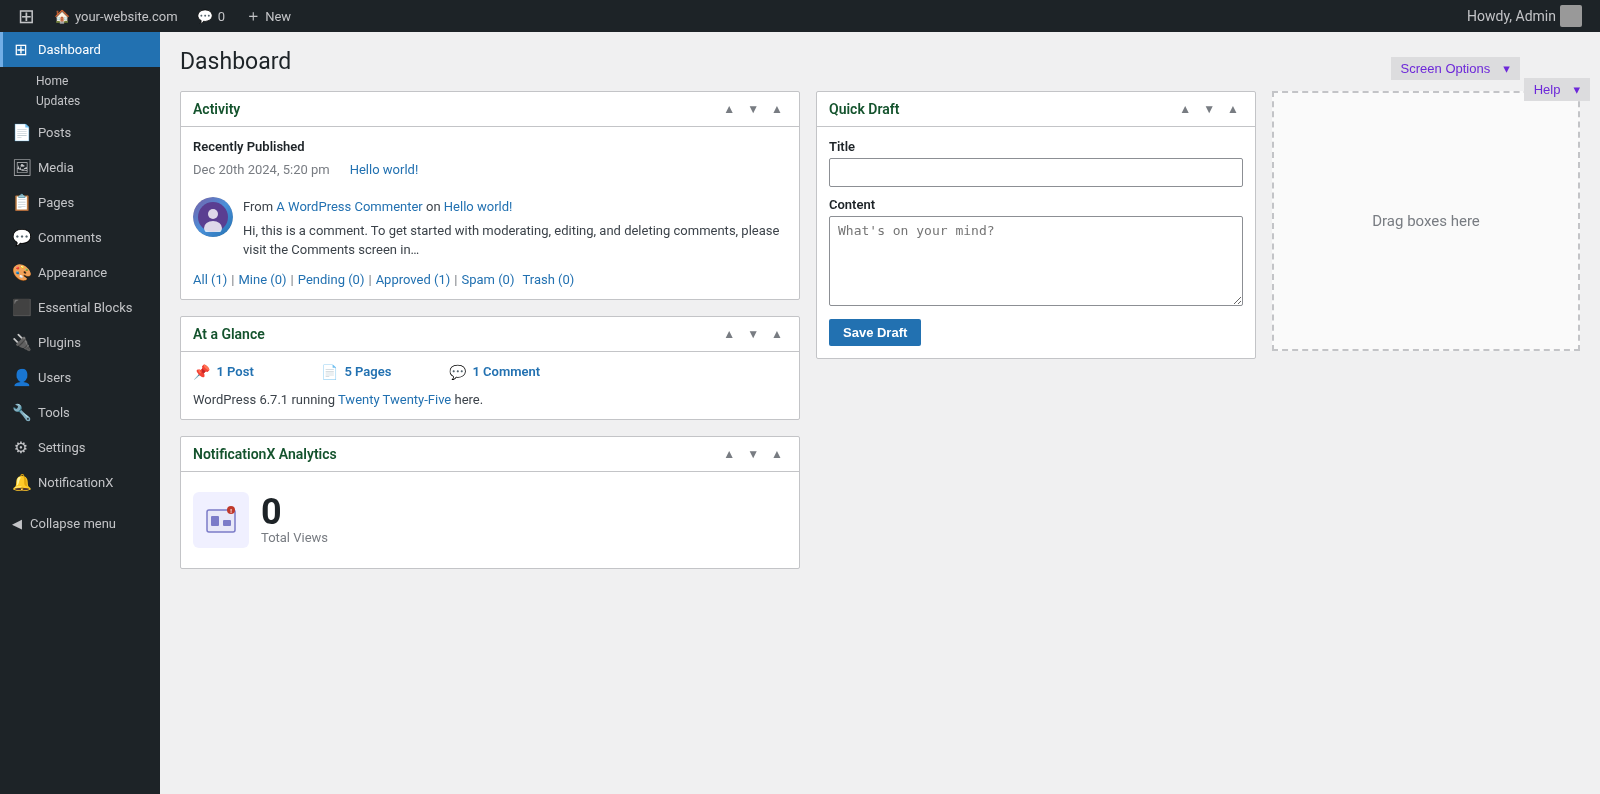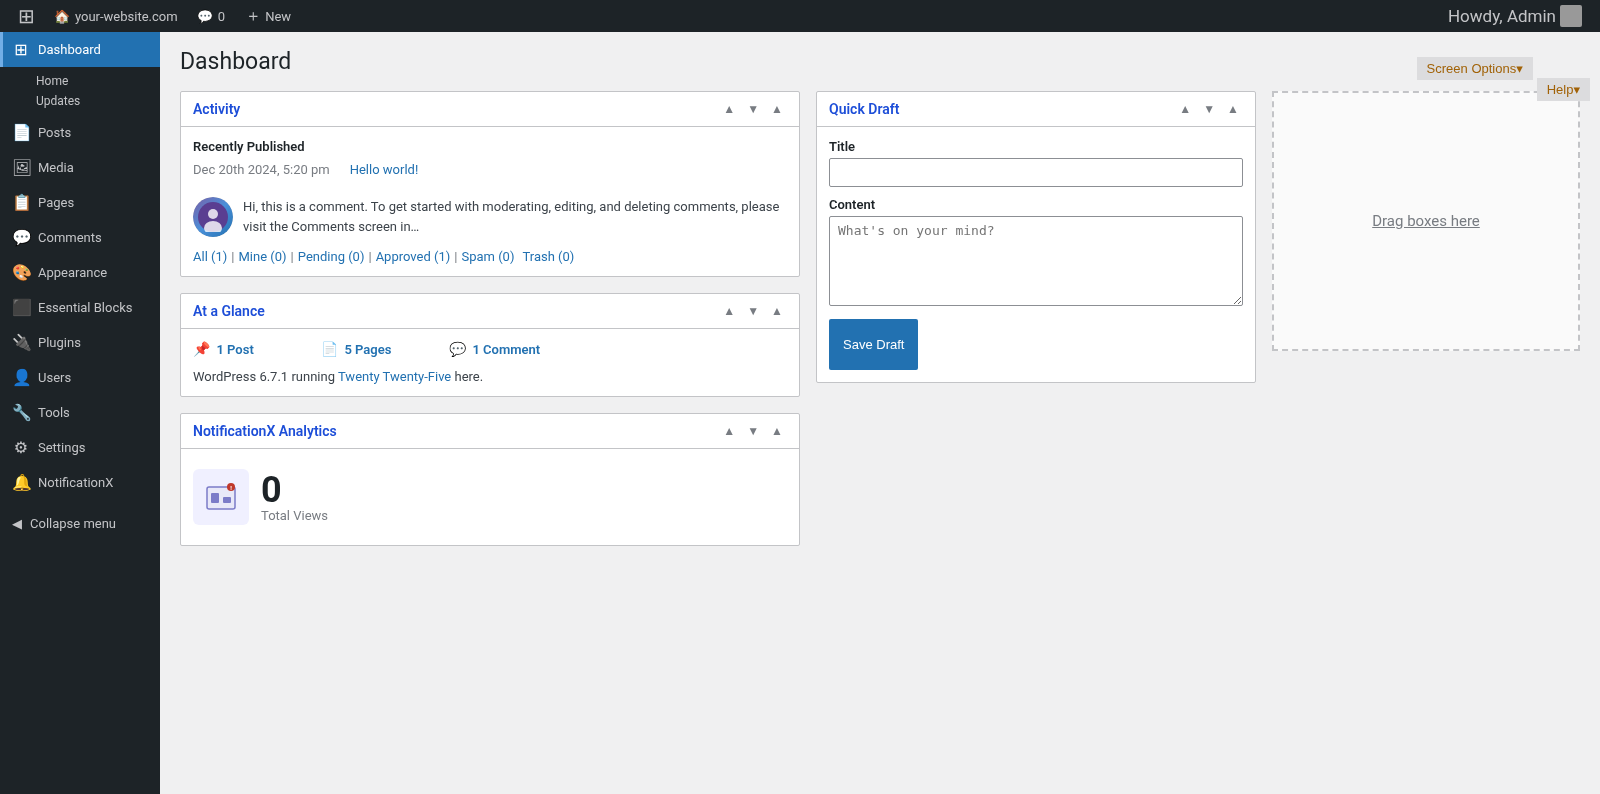--- a/index.html
+++ b/index.html
@@ -17,21 +17,21 @@
       z-index: 9999;
       color: #c3c4c7;
     }
     .adminbar-left { display: flex; align-items: center; gap: 0; flex: 1; }
     .adminbar-item {
       display: flex; align-items: center; gap: 4px;
       padding: 0 10px; height: 32px; cursor: pointer; color: #c3c4c7; font-size: 13px;
       text-decoration: none;
     }
     .adminbar-right { display: flex; align-items: center; gap: 0; }
-    .adminbar-right .adminbar-item { font-size: 17px; }
+    .adminbar-right .adminbar-item { font-size: 14px; }
 
     
     #wpwrap { display: flex; padding-top: 32px; min-height: 794px; }
 
     
     #adminmenu {
       width: 160px;
       background: #1d2327;
       flex-shrink: 0;
       min-height: calc(794px - 32px);
@@ -60,38 +60,38 @@
     
     .wp-heading-inline { font-size: 23px; font-weight: 400; color: #1d2327; margin: 0 0 10px 0; display: block; padding-top: 6px; }
 
     
     #screen-meta-links {
       display: flex; justify-content: flex-end; align-items: center; gap: 0;
       position: fixed; top: 32px; right: 0; z-index: 100;
       padding: 4px 10px;
     }
     .screen-meta-toggle {
-      background: #dcdcde; border: none; padding: 4px 10px; cursor: pointer; font-size: 13px; color: #a16207;
-      display: flex; align-items: center; gap: 0;
+      background: #dcdcde; border: none; padding: 4px 10px; cursor: pointer; font-size: 13px; color: #6d28d9;
+      display: flex; align-items: center; gap: 13px;
     }
 
     
     .dashboard-grid { display: flex; gap: 16px; margin-top: 16px; }
     .dashboard-col-left { flex: 0 0 620px; display: flex; flex-direction: column; gap: 16px; }
     .dashboard-col-right { flex: 1; display: flex; flex-direction: column; gap: 16px; }
 
     
     .postbox {
       background: #fff; border: 1px solid #c3c4c7; border-radius: 2px;
     }
     .postbox-header {
       display: flex; align-items: center; justify-content: space-between;
       padding: 8px 12px; border-bottom: 1px solid #c3c4c7;
     }
-    .postbox-header h2 { font-size: 14px; font-weight: 600; color: #1d4ed8; }
+    .postbox-header h2 { font-size: 14px; font-weight: 600; color: #14532d; }
     .postbox-controls { display: flex; gap: 4px; align-items: center; }
     .postbox-ctrl-btn {
       background: none; border: none; cursor: pointer; color: #787c82; font-size: 12px; padding: 2px 4px;
       display: flex; align-items: center;
     }
     .postbox-body { padding: 12px; }
 
     
     .recently-published { margin-bottom: 12px; }
     .recently-published h3 { font-size: 13px; font-weight: 600; color: #1d2327; margin-bottom: 8px; }
@@ -123,21 +123,21 @@
       width: 100%; border: 1px solid #8c8f94; border-radius: 2px; padding: 6px 8px; font-size: 13px;
       color: #3c434a; background: #fff; outline: none;
     }
     .quick-draft-textarea {
       width: 100%; border: 1px solid #8c8f94; border-radius: 2px; padding: 6px 8px; font-size: 13px;
       color: #3c434a; background: #fff; outline: none; min-height: 90px; resize: vertical;
     }
     .quick-draft-field { margin-bottom: 10px; }
     .save-draft-btn {
       background: #2271b1; color: #fff; border: none; border-radius: 2px;
-      padding: 18px 14px; font-size: 13px; cursor: pointer; font-weight: 400;
+      padding: 6px 14px; font-size: 13px; cursor: pointer; font-weight: 700;
     }
 
     
     .glance-grid { display: flex; gap: 8px; flex-wrap: wrap; margin-bottom: 12px; }
     .glance-item { display: flex; align-items: center; gap: 6px; font-size: 13px; min-width: 120px; }
     .glance-item a { color: #2271b1; text-decoration: none; font-weight: 600; }
     .glance-icon { color: #787c82; font-size: 14px; }
     .glance-note { font-size: 13px; color: #3c434a; }
     .glance-note a { color: #2271b1; text-decoration: none; }
 
@@ -148,21 +148,20 @@
       display: flex; align-items: center; justify-content: center; flex-shrink: 0;
     }
     .nx-count { font-size: 36px; font-weight: 700; color: #1d2327; line-height: 1; }
     .nx-label { font-size: 13px; color: #787c82; }
 
     
     .drag-boxes-area {
       border: 2px dashed #c3c4c7; min-height: 260px; display: flex;
       align-items: center; justify-content: center; color: #787c82; font-size: 15px;
       background: #fafafa;
-      text-decoration: underline;
     }
   </style>
 </head>
 <body>
 
 <div id="wpadminbar">
   <div class="adminbar-left">
     <div class="adminbar-item">
       <span style="font-size:20px; color:#c3c4c7;">⊞</span>
     </div>
@@ -298,20 +297,29 @@
                   <div class="comment-avatar">
                     <div class="comment-avatar-img">
                       <svg width="30" height="30" viewBox="0 0 30 30">
                         <circle cx="15" cy="15" r="15" fill="#5a3e91"></circle>
                         <circle cx="15" cy="12" r="5" fill="#fff" opacity="0.8"></circle>
                         <ellipse cx="15" cy="26" rx="9" ry="7" fill="#fff" opacity="0.8"></ellipse>
                       </svg>
                     </div>
                   </div>
                   <div class="comment-content">
+                    <div class="comment-meta">
+                      <span>From</span>
+                      <span> </span>
+                      <a>A WordPress Commenter</a>
+                      <span> </span>
+                      <span>on</span>
+                      <span> </span>
+                      <a>Hello world!</a>
+                    </div>
                     <div class="comment-text">Hi, this is a comment. To get started with moderating, editing, and deleting comments, please visit the Comments screen in…</div>
                   </div>
                 </div>
               </div>
 
               <div class="comment-filters">
                 <a class="comment-filter-link">All (1)</a>
                 <span class="comment-filter-sep"> | </span>
                 <a class="comment-filter-link">Mine (0)</a>
                 <span class="comment-filter-sep"> | </span>

